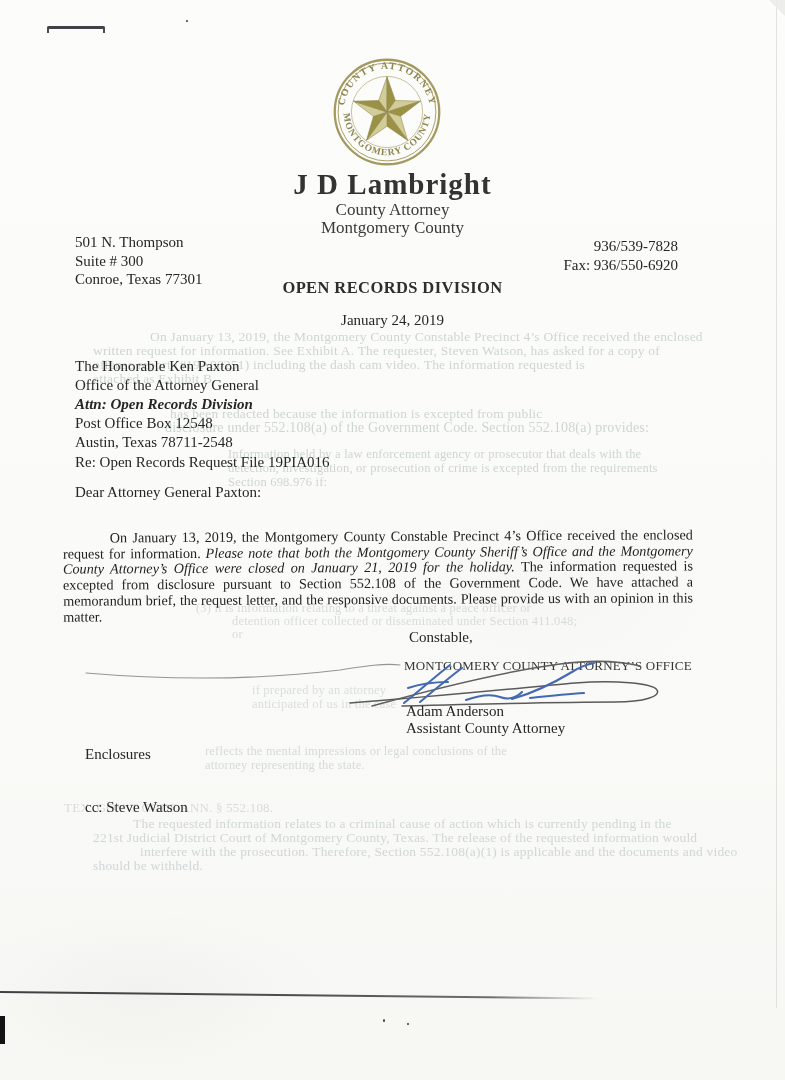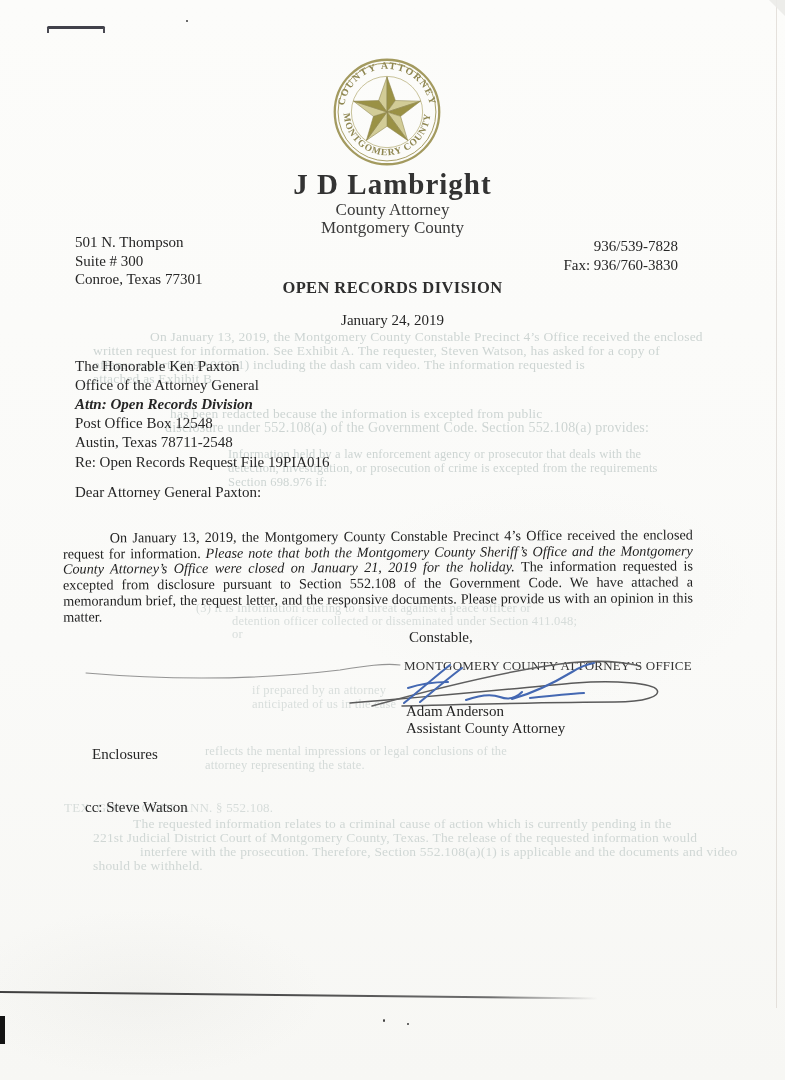--- a/index.html
+++ b/index.html
@@ -30,21 +30,21 @@
   .re-line{left:75px;top:454px;font-size:15px;}
   .salutation{left:75px;top:484px;font-size:15px;}
   .body-par{
     left:63px;top:515px;width:630px;font-size:14.2px;line-height:15.7px;
     text-align:justify;text-indent:47px;transform:rotate(-.3deg);color:#232323;
   }
   .closing{left:409px;top:629px;font-size:15px;}
   .office-line{left:404px;top:658px;font-size:13px;letter-spacing:.2px;color:#343434;}
   .signer-name{left:406px;top:703px;font-size:15px;}
   .signer-title{left:406px;top:720px;font-size:15px;}
-  .enclosures{left:92px;top:746px;font-size:15px;}
+  .enclosures{left:85px;top:746px;font-size:15px;}
   .cc-line{left:85px;top:799px;font-size:15px;}
   
   .staple{left:47px;top:26px;width:58px;height:3px;background:#41414a;border-radius:2px;}
   .staple:before,.staple:after{content:"";position:absolute;top:2px;width:2px;height:5px;background:#4a4a52;}
   .staple:before{left:0;} .staple:after{right:0;}
   .crease{
     left:0;top:991px;width:598px;height:2.4px;transform:rotate(.62deg);transform-origin:0 0;
     background:linear-gradient(90deg,#3f3f3f 0%,#4e4e4e 50%,#6e6e6e 82%,rgba(110,110,110,0) 100%);
   }
   .black-bar{left:0;top:1016px;width:5px;height:28px;background:#131313;}
@@ -124,21 +124,21 @@
 <div class="abs center lh-sub" style="top:218px;">Montgomery County</div>
 
 <div class="abs addr">
   <div>501 N. Thompson</div>
   <div>Suite # 300</div>
   <div>Conroe, Texas 77301</div>
 </div>
 
 <div class="abs phones">
   <div>936/539-7828</div>
-  <div>Fax: 936/760-3830</div>
+  <div>Fax: 936/550-6920</div>
 </div>
 
 <div class="abs center division">OPEN RECORDS DIVISION</div>
 <div class="abs center date">January 24, 2019</div>
 
 <div class="abs recipient">
   <div>The Honorable Ken Paxton</div>
   <div>Office of the Attorney General</div>
   <div class="bold-italic">Attn: Open Records Division</div>
   <div>Post Office Box 12548</div>

